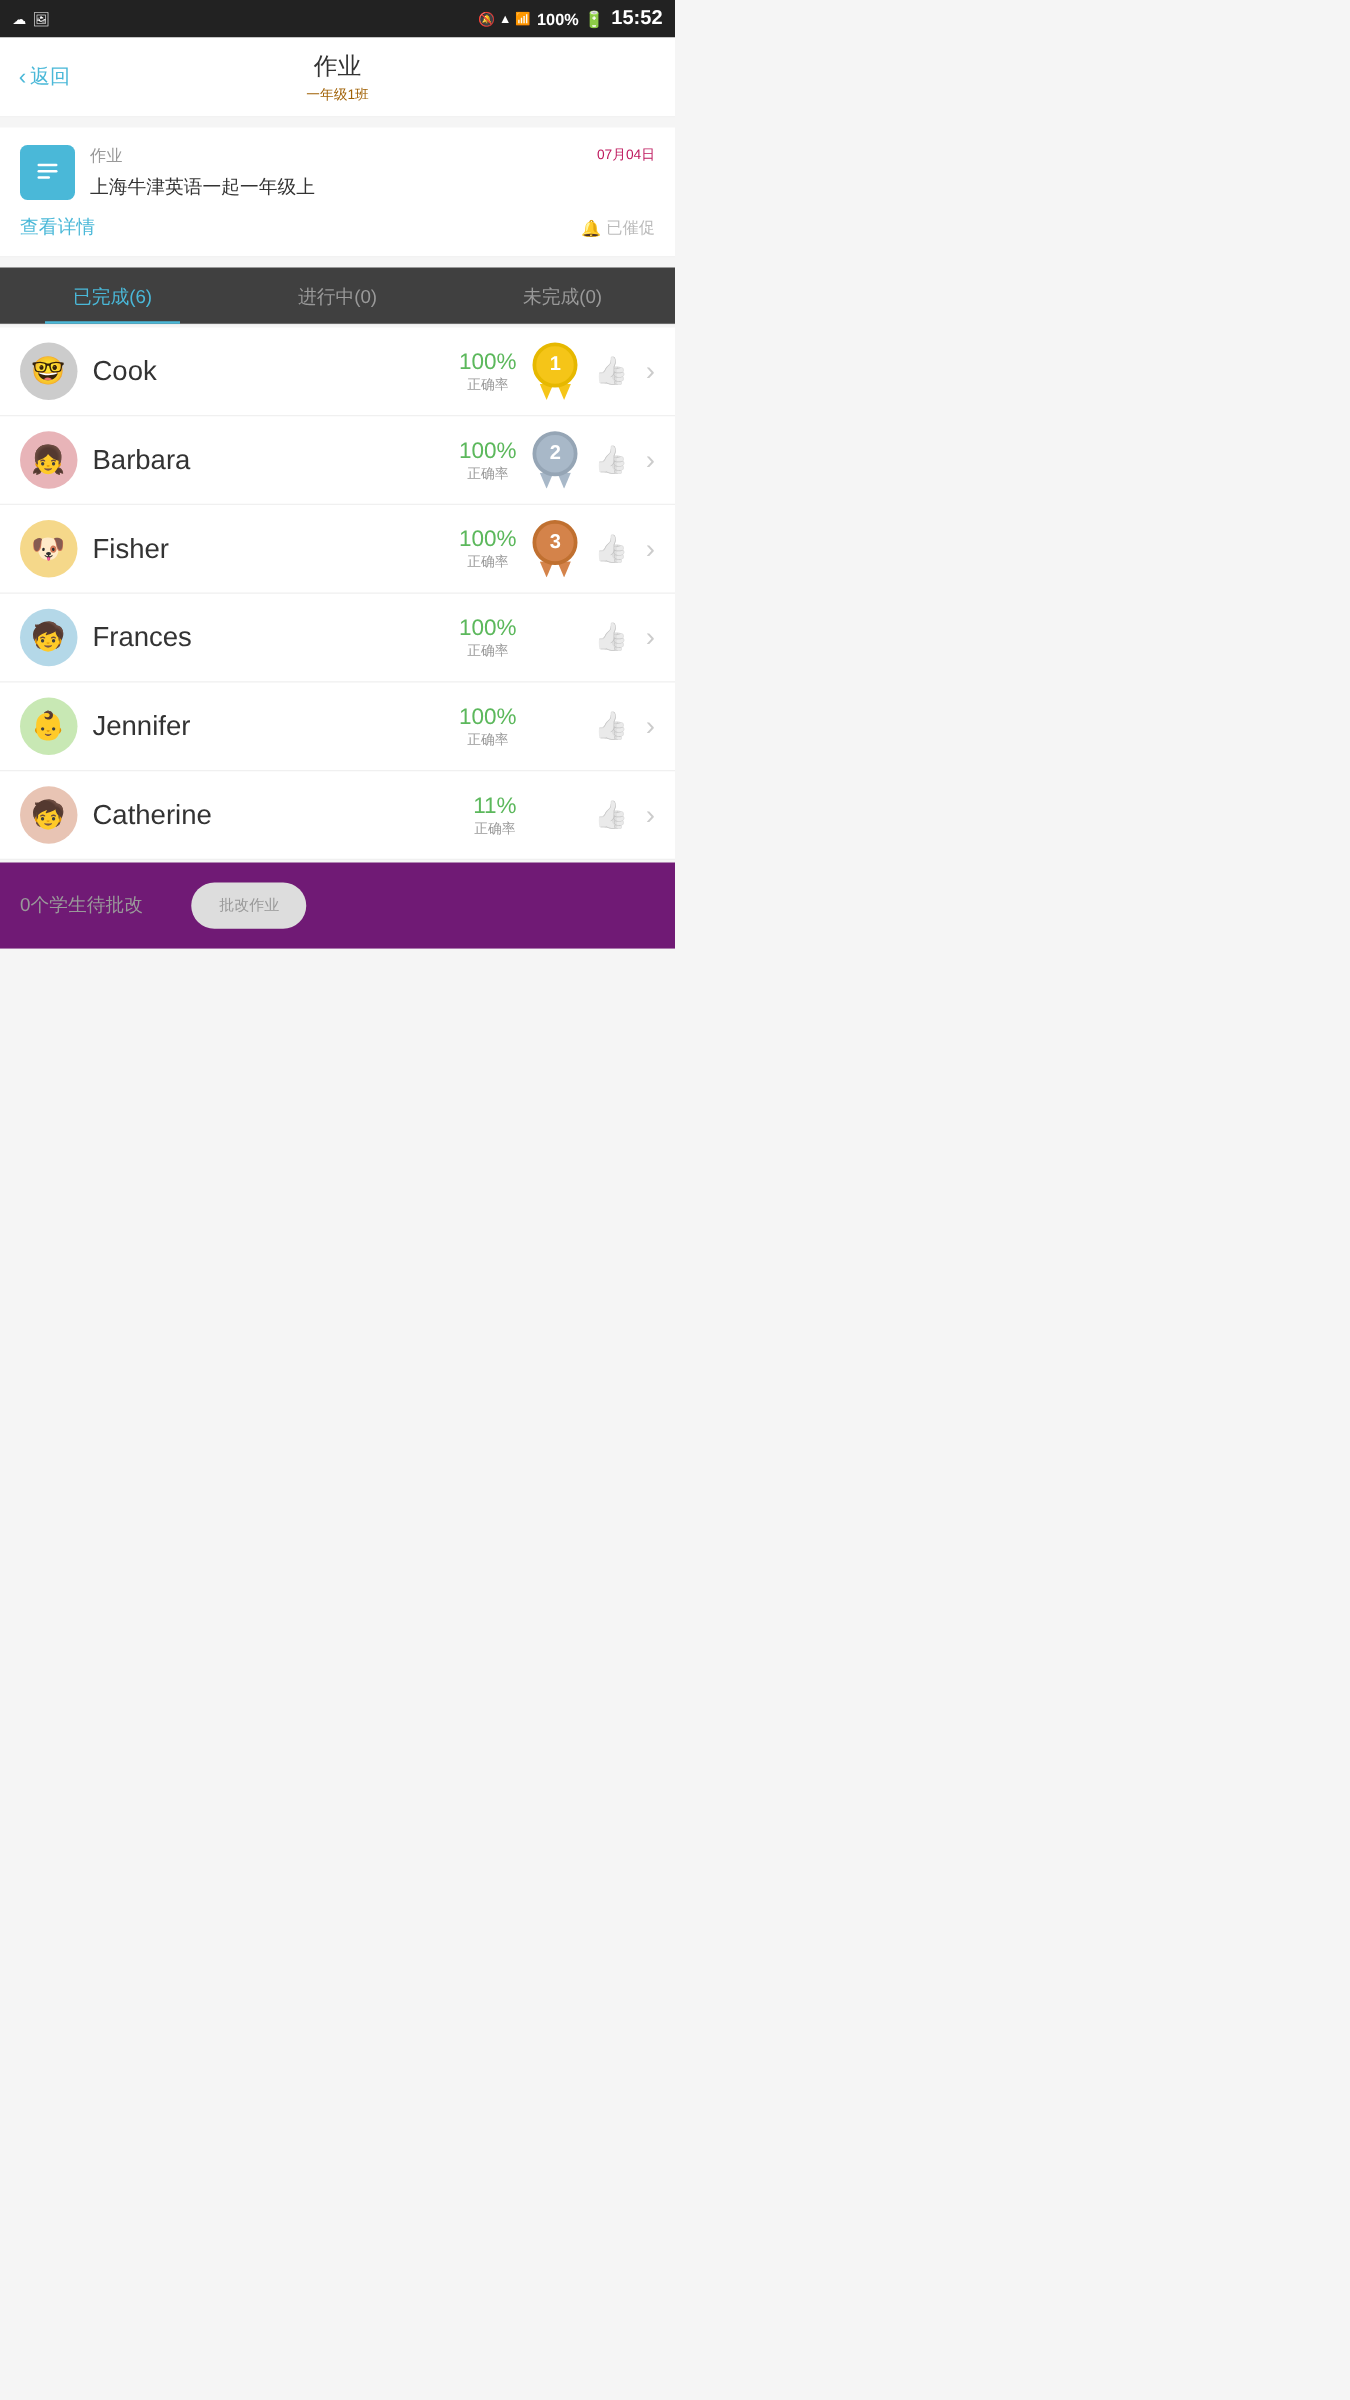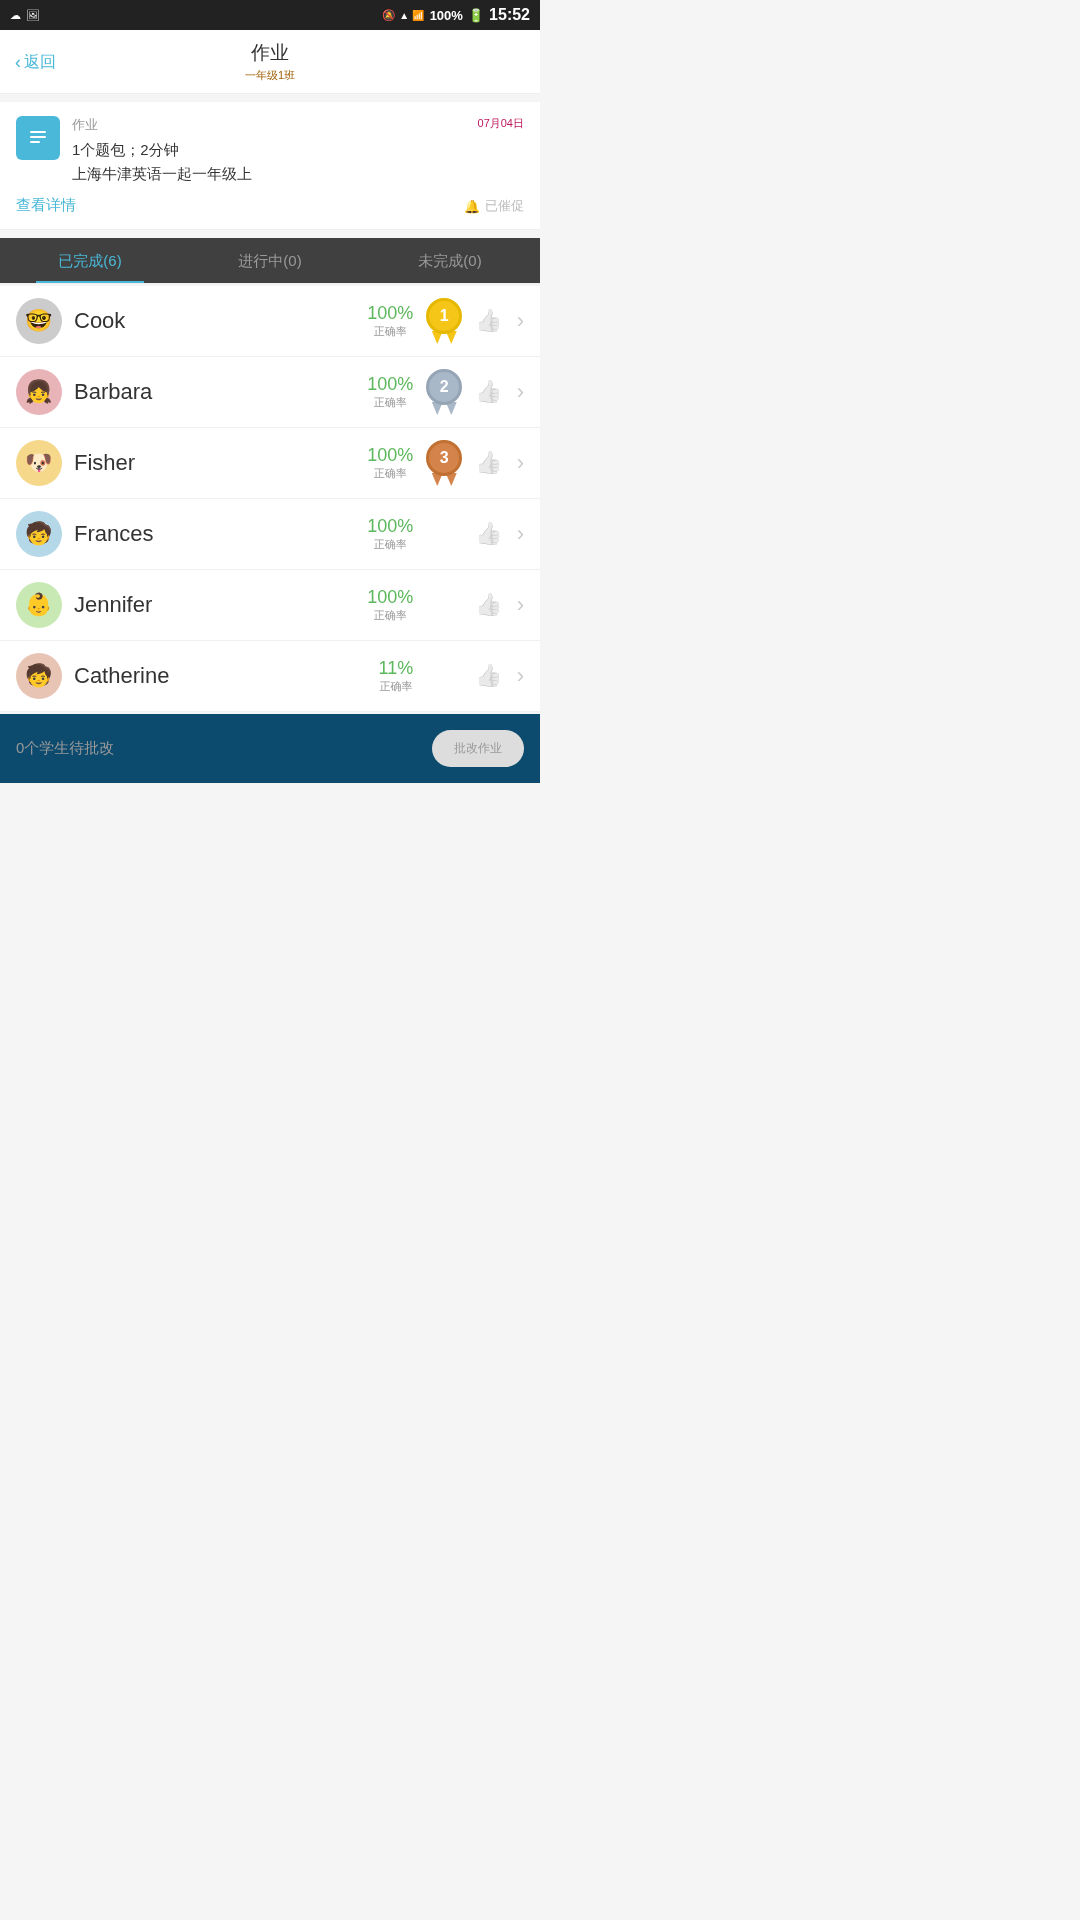--- a/index.html
+++ b/index.html
@@ -200,26 +200,27 @@
       margin-right: 14px;
       cursor: pointer;
     }
     .chevron {
       color: #ccc;
       font-size: 16px;
     }
 
     
     .bottom-bar {
-      background: #0c4a6e;
+      background: #701a75;
       padding: 16px;
       display: flex;
-      justify-content: space-between;
+      justify-content: flex-start;
       align-items: center;
       margin-top: 2px;
+      gap: 39px;
     }
     .bottom-bar-text {
       font-size: 15px;
       color: #999;
     }
     .batch-btn {
       background: #ddd;
       color: #999;
       border: none;
       border-radius: 20px;
@@ -268,21 +269,20 @@
         <rect x="4" y="10" width="16" height="2" rx="1"></rect>
         <rect x="4" y="15" width="10" height="2" rx="1"></rect>
       </svg>
     </div>
     <div class="assignment-info">
       <div style="display:flex; justify-content:space-between;">
         <span class="assignment-label">作业</span>
         <span class="assignment-date">07月04日</span>
       </div>
       <div class="assignment-desc">
-        <div>1个题包；2分钟</div>
         <div>上海牛津英语一起一年级上</div>
       </div>
     </div>
   </div>
   <div class="assignment-actions">
     <span class="view-detail">查看详情</span>
     <div class="remind-btn">
       <span>🔔</span>
       <span>已催促</span>
     </div>

